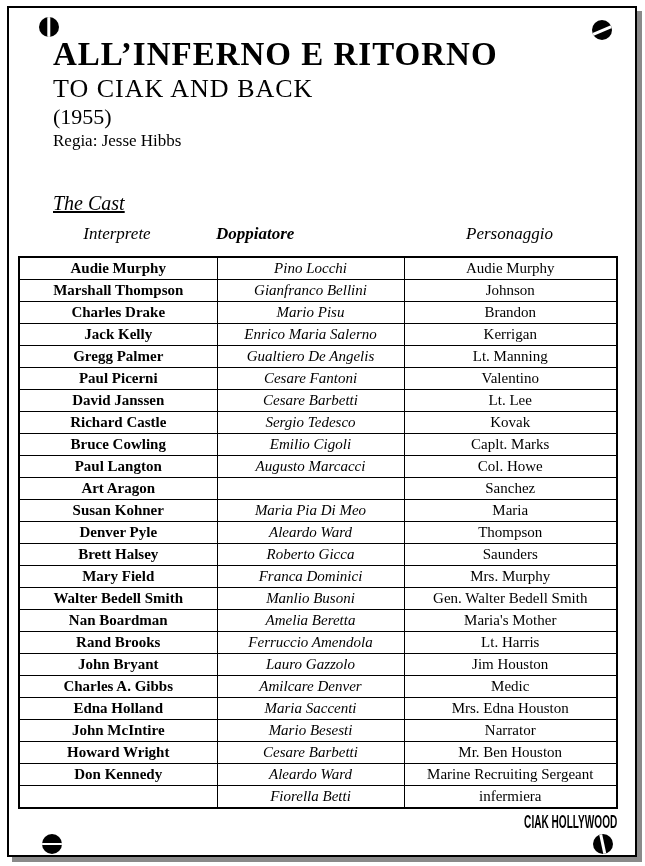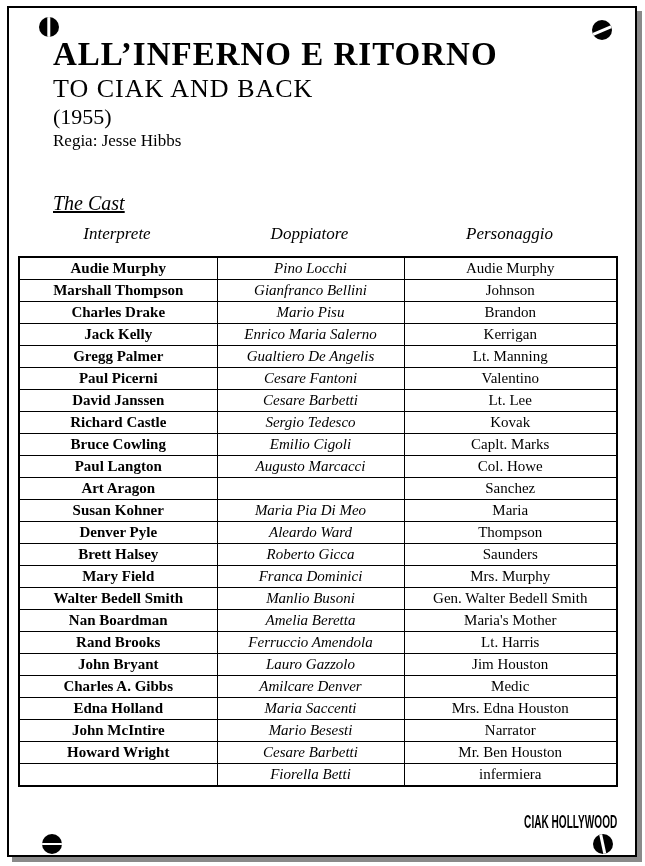--- a/index.html
+++ b/index.html
@@ -19,21 +19,21 @@
   .title{top:28px;font-size:33px;font-weight:bold;letter-spacing:1px;}
   .subtitle{top:66px;font-size:26px;letter-spacing:1px;}
   .year{top:96px;font-size:22px;}
   .director{top:123px;font-size:17px;}
   .cast-heading{top:184px;font-size:20px;font-style:italic;}
   .cast-heading span{text-decoration:underline;}
   
   .col-headers{position:absolute;left:9px;top:216px;width:598px;display:flex;
                font-size:17px;font-style:italic;}
   .col-headers .ch1{width:198px;text-align:center;}
-  .col-headers .ch2{width:187px;text-align:center;}
+  .col-headers .ch2{width:187px;text-align:left;font-weight:bold;}
   .col-headers .ch3{width:213px;text-align:center;}
   
   table.cast{position:absolute;left:9px;top:240px;width:598px;box-sizing:border-box;
              border-collapse:collapse;border:2px solid #000;table-layout:fixed;margin-top:8px;}
   table.cast td{border:1px solid #000;height:21px;padding:0 2px;text-align:center;
                 vertical-align:middle;font-size:15px;line-height:1;white-space:nowrap;overflow:hidden;}
   td.cell-interprete{font-weight:bold;}
   td.cell-doppiatore{font-style:italic;}
   
   .footer-logo{position:absolute;left:0;top:805px;width:100%;text-align:right;}
@@ -190,20 +190,25 @@
             <td class="cell-interprete">John McIntire</td>
             <td class="cell-doppiatore">Mario Besesti</td>
             <td class="cell-personaggio">Narrator</td>
           </tr>
           <tr>
             <td class="cell-interprete">Howard Wright</td>
             <td class="cell-doppiatore">Cesare Barbetti</td>
             <td class="cell-personaggio">Mr. Ben Houston</td>
           </tr>
           <tr>
+            <td class="cell-interprete">Don Kennedy</td>
+            <td class="cell-doppiatore">Aleardo Ward</td>
+            <td class="cell-personaggio">Marine Recruiting Sergeant</td>
+          </tr>
+          <tr>
             <td class="cell-interprete"></td>
             <td class="cell-doppiatore">Fiorella Betti</td>
             <td class="cell-personaggio">infermiera</td>
           </tr>
         </tbody>
     </table>
 
     <div class="footer-logo">
       <span>CIAK HOLLYWOOD</span>
     </div>

